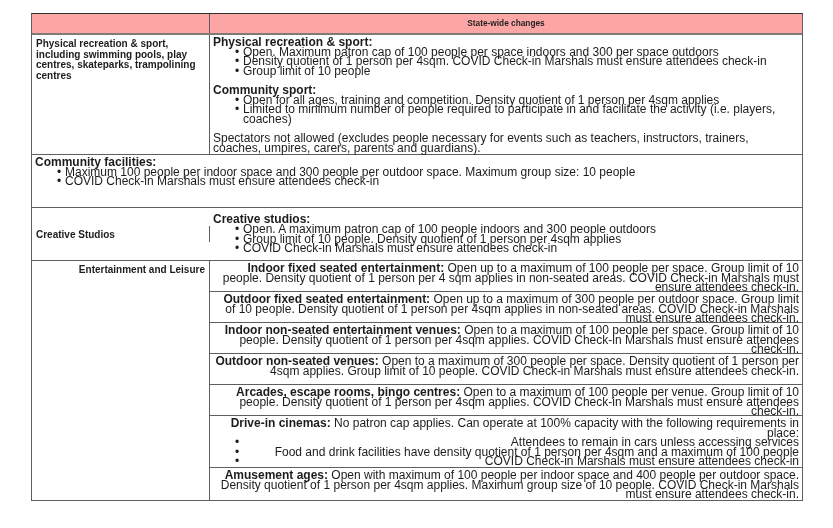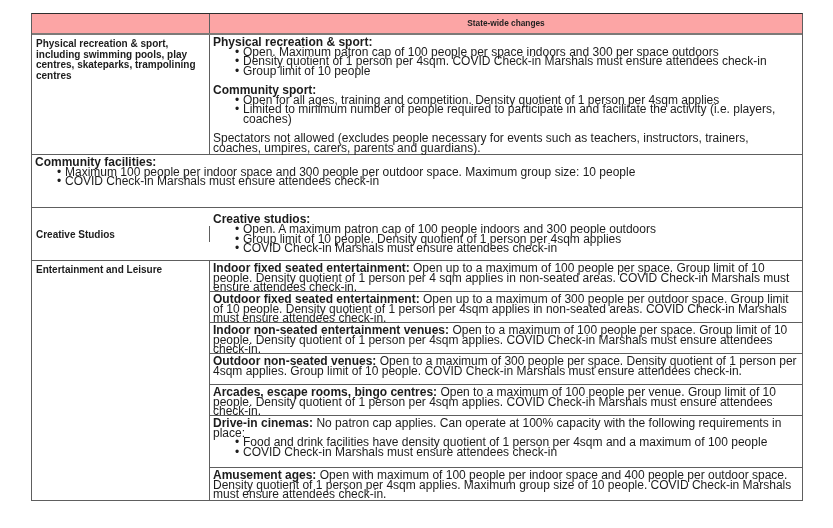--- a/index.html
+++ b/index.html
@@ -138,41 +138,42 @@
     <div class="cell-right">
       <div class="sub-title">Creative studios:</div>
       <ul>
         <li>Open. A maximum patron cap of 100 people indoors and 300 people outdoors</li>
         <li>Group limit of 10 people. Density quotient of 1 person per 4sqm  applies</li>
         <li>COVID Check-in Marshals must ensure attendees check-in</li>
       </ul>
     </div>
   </div>
 
-  <div class="row" style="height:239px;">
+  <div class="row" style="height:239px;text-align:right;">
     <div class="cell-left">Entertainment and Leisure</div>
     <div class="cell-right stack">
       <div class="sub-block" style="height:31px;">
         <span class="sub-title">Indoor fixed seated entertainment:</span><span> Open up to a maximum of 100 people per space. Group limit of 10 people. Density quotient of 1 person per 4 sqm applies in non-seated areas. COVID Check-in Marshals must ensure attendees check-in.</span>
       </div>
       <div class="sub-block" style="height:31px;">
         <span class="sub-title">Outdoor fixed seated entertainment:</span><span> Open up to a maximum of 300 people per outdoor space. Group limit of 10 people. Density quotient of 1 person per 4sqm applies in non-seated areas. COVID Check-in Marshals must ensure attendees check-in.</span>
       </div>
       <div class="sub-block" style="height:31px;">
         <span class="sub-title">Indoor non-seated entertainment venues:</span><span> Open to a maximum of 100  people per space. Group limit of 10 people. Density quotient of 1 person per 4sqm applies. COVID Check-in Marshals must ensure attendees check-in.</span>
       </div>
       <div class="sub-block" style="height:31px;">
         <span class="sub-title">Outdoor non-seated venues:</span><span> Open to a maximum of 300 people per space. Density quotient of 1 person per 4sqm applies. Group limit of 10 people. COVID Check-in Marshals must ensure attendees check-in.</span>
       </div>
       <div class="sub-block" style="height:31px;">
         <span class="sub-title">Arcades, escape rooms, bingo centres:</span><span> Open to a maximum of 100  people per venue. Group limit of 10 people. Density quotient of 1 person per 4sqm applies. COVID Check-in Marshals must ensure attendees check-in.</span>
       </div>
       <div class="sub-block" style="height:52px;">
         <span class="sub-title">Drive-in cinemas:</span><span> No patron cap applies. Can operate at 100% capacity with the following requirements in place:</span>
         <ul>
+          <li>Attendees to remain in cars unless accessing services</li>
           <li>Food and drink facilities have density quotient of 1 person per 4sqm and a maximum of 100 people</li>
           <li>COVID Check-in Marshals must ensure attendees check-in</li>
         </ul>
       </div>
       <div class="sub-block" style="height:32px;">
         <span class="sub-title">Amusement ages:</span><span> Open with maximum of 100 people per indoor space and 400 people per outdoor space. Density quotient of 1 person per 4sqm applies. Maximum group size of 10 people. COVID Check-in Marshals must ensure attendees check-in.</span>
       </div>
     </div>
   </div>
 

